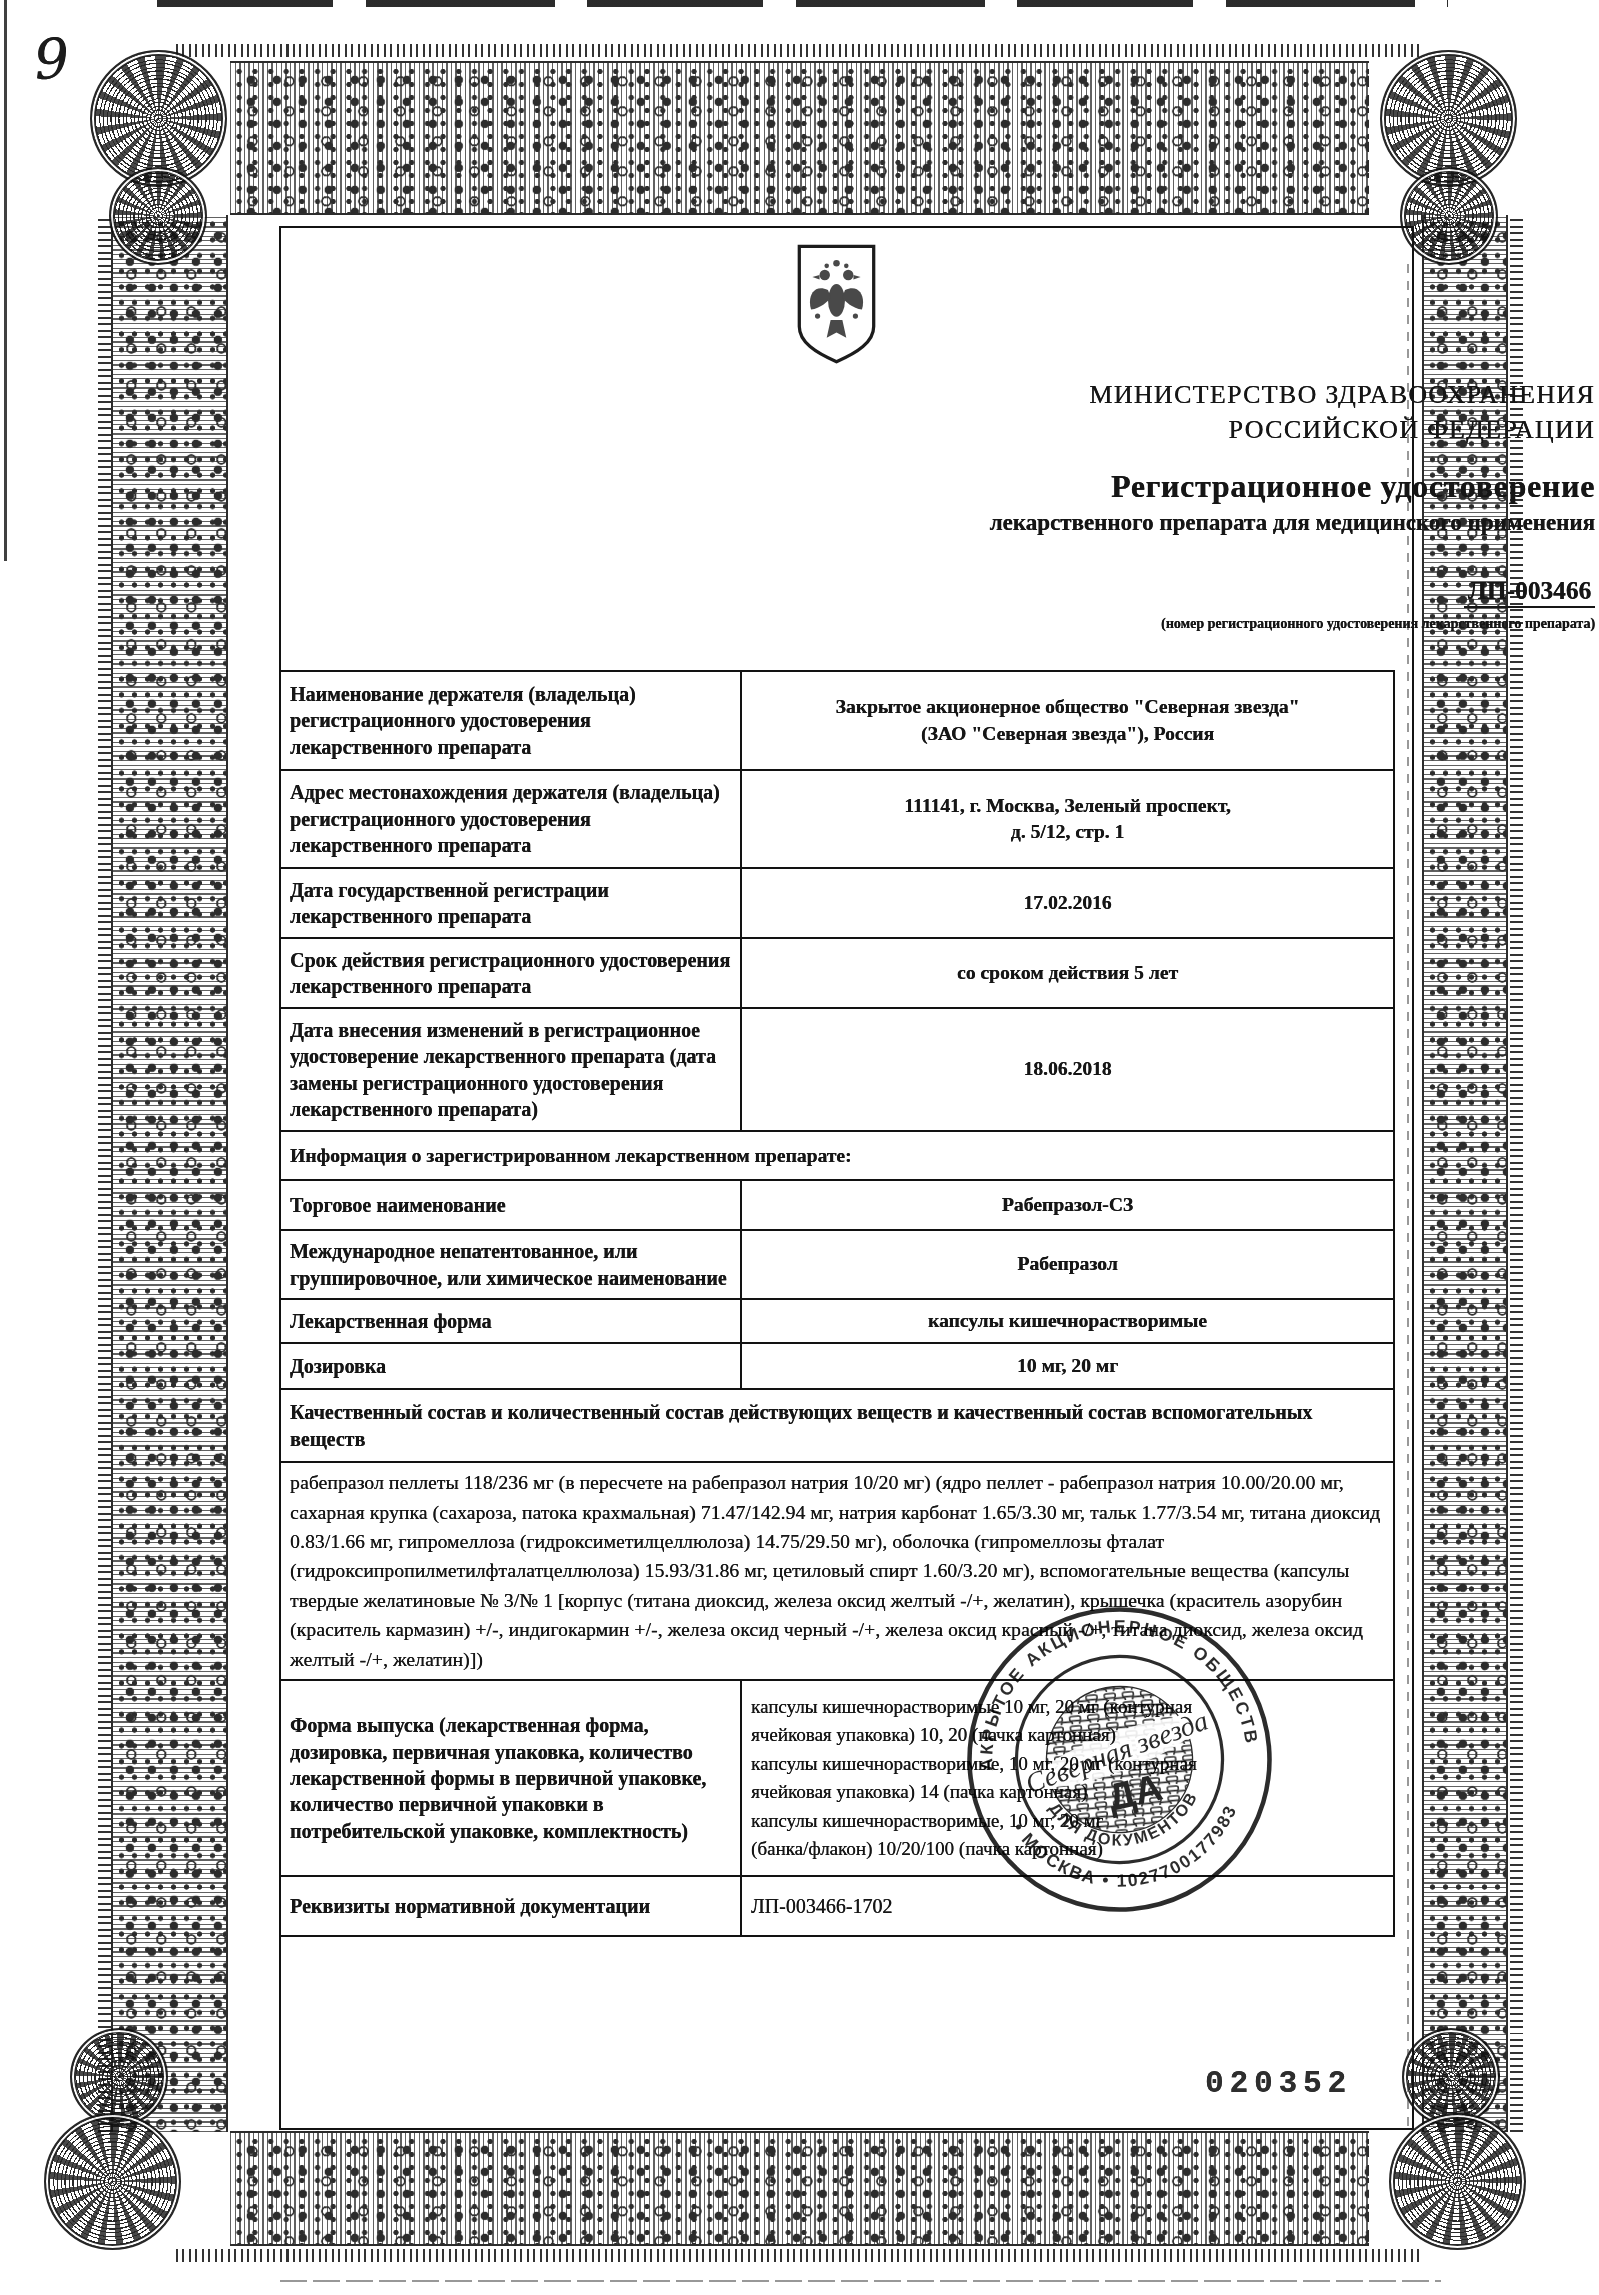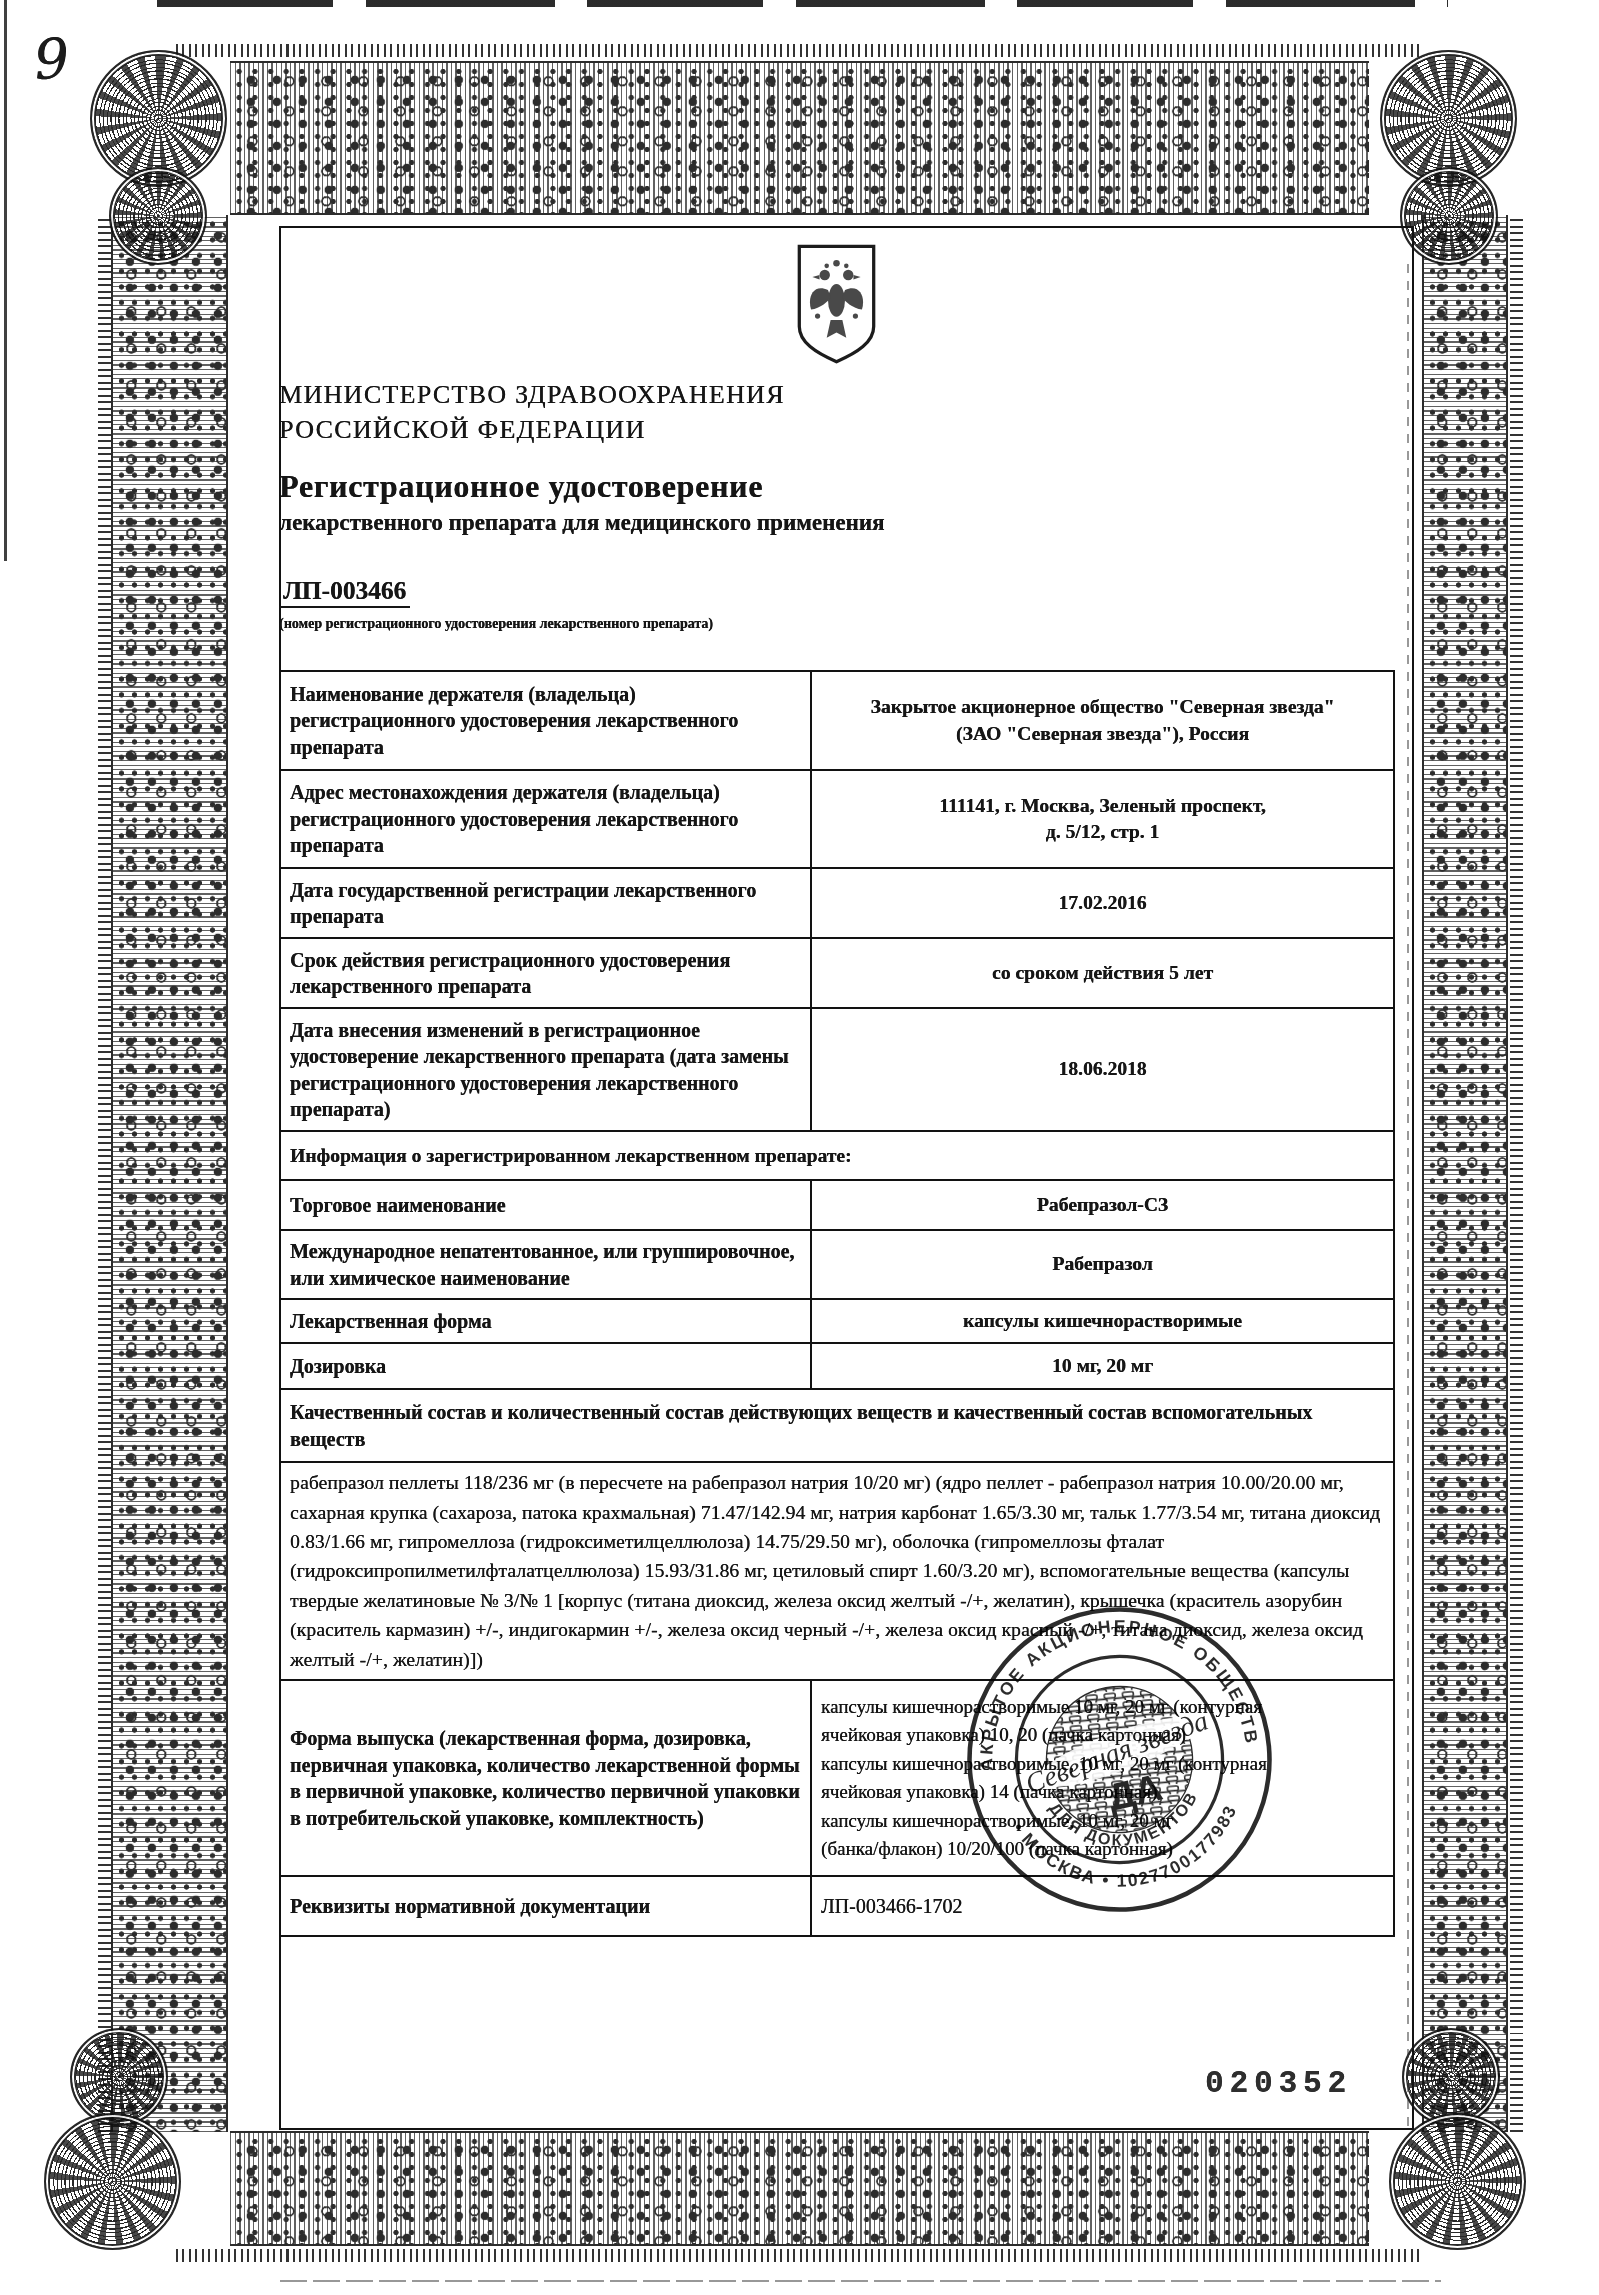--- a/index.html
+++ b/index.html
@@ -43,39 +43,39 @@
     background:
       repeating-radial-gradient(circle at 50% 50%,#101010 0 1.3px,rgba(255,255,255,0) 1.3px 3.6px,#101010 3.6px 4.6px,rgba(255,255,255,0) 4.6px 7.8px),
       repeating-conic-gradient(rgba(16,16,16,.85) 0 7deg,rgba(255,255,255,0) 7deg 17deg);
     box-shadow:inset 0 0 0 2px #fff,inset 0 0 0 3.3px #101010;}
   .inner-rect{position:absolute;left:279px;top:226px;width:1135px;height:1904px;
     border:2px solid #131313;}
   .inner-dash{position:absolute;left:1407px;top:261px;width:2px;height:1865px;opacity:.5;
     background:repeating-linear-gradient(0deg,#333 0 9px,transparent 9px 17px);}
 
   
-  .hdr{position:absolute;left:279px;width:1316px;text-align:left;}
+  .hdr{position:absolute;left:279px;width:1316px;text-align:right;}
   .ministry{font-size:26px;letter-spacing:1.3px;font-weight:400;}
   .title1{font-size:32px;font-weight:700;letter-spacing:0.7px;}
   .title2{font-size:23px;font-weight:700;}
   .regnum{font-size:25.4px;font-weight:700;display:inline-block;border-bottom:2.6px solid #161616;padding:0 3.9px 1.3px;}
   .regnote{font-size:14px;font-weight:700;}
   .emblem{position:absolute;left:794px;top:243px;}
 
   
   table.reg{position:absolute;left:279px;top:670px;width:1116px;border-collapse:collapse;table-layout:fixed;}
   table.reg td{border:2px solid #121212;vertical-align:middle;padding:5.2px 9px;}
   table.reg tr{page-break-inside:avoid;}
   td.lbl{font-size:20px;font-weight:700;line-height:1.32;text-align:left;}
   td.val{font-size:19.6px;font-weight:700;text-align:center;white-space:pre-line;line-height:1.35;}
   td.span-center{font-size:19.6px;font-weight:600;}
   td.span-lbl{font-size:20px;font-weight:700;text-align:left;line-height:1.35;}
   td.span-text{font-size:19.6px;font-weight:400;text-align:left;line-height:1.5;letter-spacing:0.1px;}
   td.val-left{font-size:19px;font-weight:400;text-align:left;white-space:pre-line;line-height:1.5;}
-  .c1{width:531px;margin-left:15px;}
+  .c1{width:461px;margin-left:15px;}
   .r0{height:99px}.r1{height:98px}.r2{height:70px}.r3{height:70px}.r4{height:123px}
   .r5{height:49px}.r6{height:50px}.r7{height:69px}.r8{height:44px}.r9{height:46px}
   .r10{height:73px}.r11{height:203px}.r12{height:196px}.r13{height:60px}
 
   
   .stamp{position:absolute;left:963px;top:1603px;width:313px;height:313px;
     transform:rotate(-5deg);mix-blend-mode:multiply;opacity:.92;}
 
   .serial{position:absolute;left:1205px;top:2066px;font-family:"Liberation Mono","DejaVu Sans Mono",monospace;
     font-size:31px;font-weight:700;letter-spacing:5.9px;color:#2e2e2e;}

